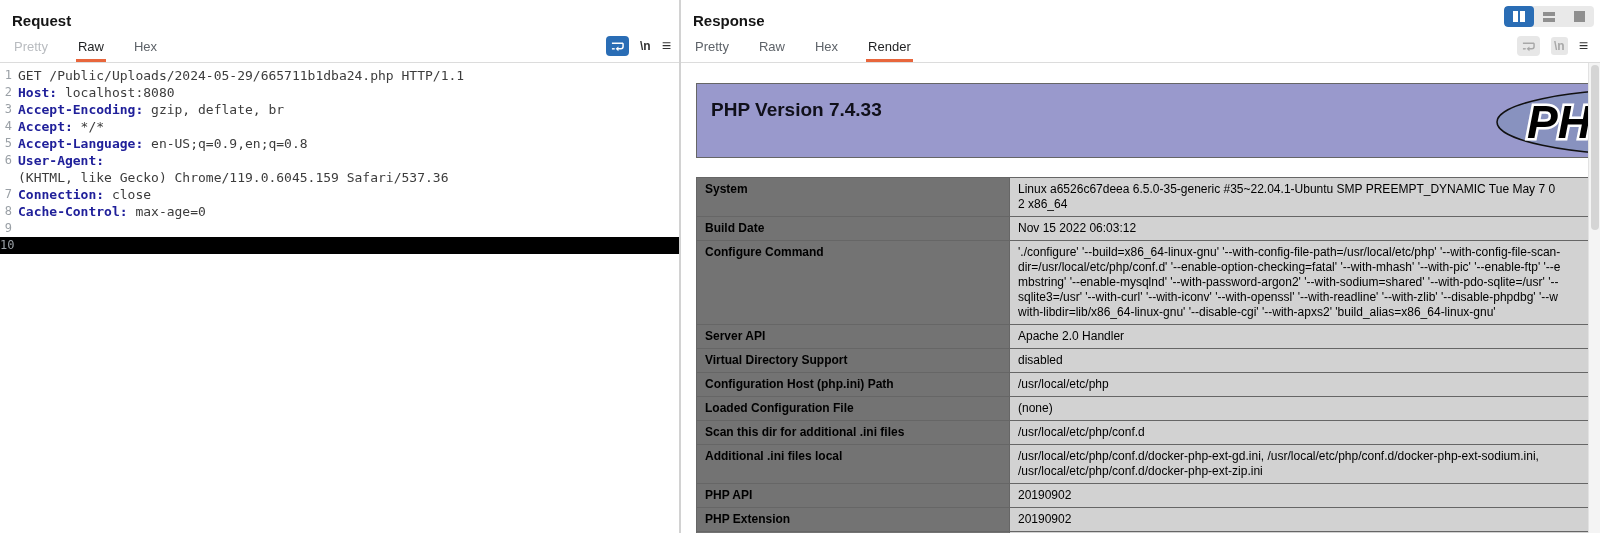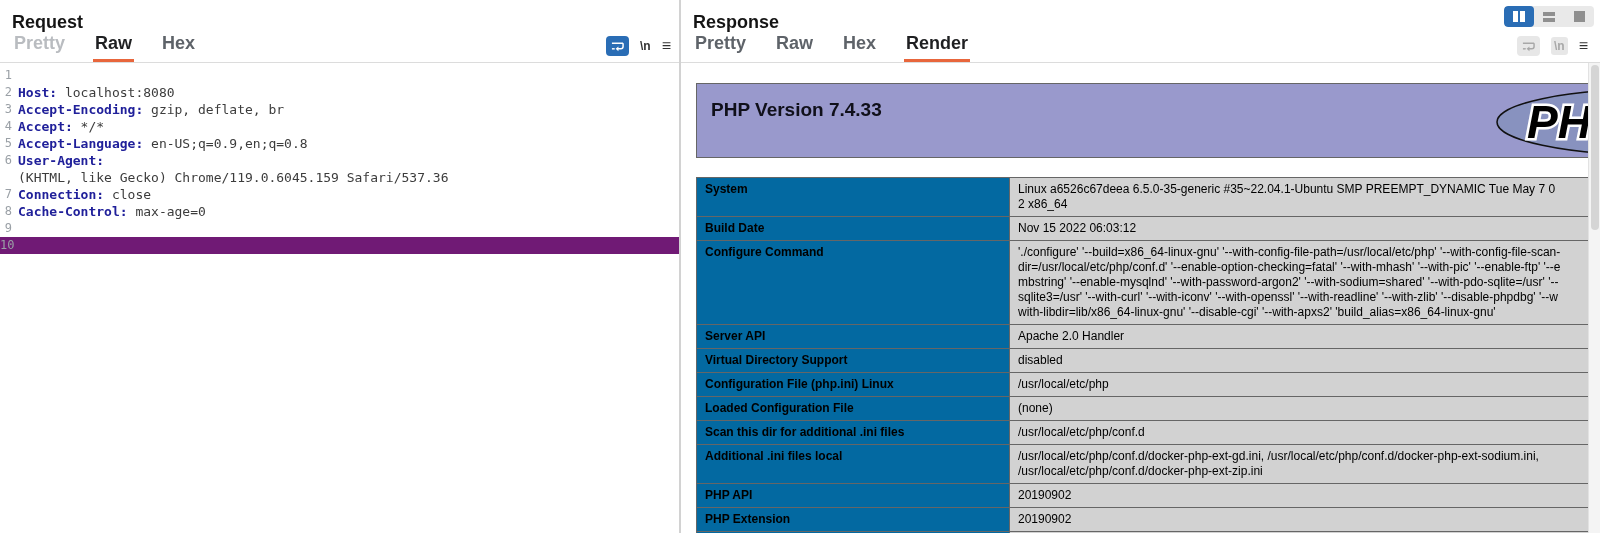--- a/index.html
+++ b/index.html
@@ -7,26 +7,26 @@
     font-family: "Liberation Sans", sans-serif; }
   .app { display: flex; width: 1600px; height: 533px; }
 
   
   .panel { display: flex; flex-direction: column; position: relative; min-width: 0; background: #fff; }
   .panel.left  { width: 679px; }
   .divider { width: 2px; background: #d2d2d2; flex: none; }
   .panel.right { flex: 1; border-radius: 30px; }
 
   .panel-head { height: 32px; padding: 12px 12px 0 12px; flex: none; }
-  .panel-title { font-size: 18px; font-weight: bold; color: #151515; }
+  .panel-title { font-size: 15px; font-weight: bold; color: #151515; }
 
   .tabbar { height: 31px; flex: none; display: flex; align-items: flex-end;
     justify-content: space-between; padding: 0 8px 0 12px; border-bottom: 1px solid #dcdcdc; }
   .tabs { display: flex; gap: 26px; }
-  .tab { font-size: 18px; color: #5e6369; padding: 0 2px 8px 2px; position: relative; cursor: default; font-weight: bold; }
+  .tab { font-size: 13px; color: #5e6369; padding: 0 2px 8px 2px; position: relative; cursor: default; }
   .tab.dimmed { color: #b9bcc0; }
   .tab.active { color: #1f2022; }
   .tab.active::after { content: ""; position: absolute; left: 0; right: 0; bottom: 0;
     height: 3px; background: #e8663c; }
 
   .tools { display: flex; align-items: center; gap: 11px; padding-bottom: 6px; }
   .panel.right .tools { padding-right: 4px; }
   .icon-btn { display: inline-flex; align-items: center; justify-content: center; cursor: pointer; }
   .wrap-btn { width: 23px; height: 20px; border-radius: 4px; background: #2a6db5; }
   .wrap-btn.off { background: #e7e7e7; }
@@ -42,36 +42,36 @@
   .layout-btn.active { background: #2a6db5; border-radius: 4px; }
   .vbar { width: 5px; height: 11px; background: #fff; }
   .hbar-stack { display: flex; flex-direction: column; gap: 2px; }
   .hbar { width: 12px; height: 4px; background: #8f8f8f; }
   .sq { width: 11px; height: 11px; background: #8f8f8f; }
 
   
   .editor { flex: 1; overflow: hidden; padding-top: 4px;
     font-family: "DejaVu Sans Mono", "Liberation Mono", monospace; font-size: 13px; line-height: 17px; }
   .code-line { display: flex; min-height: 17px; }
-  .code-line.current { background: #701a75; }
+  .code-line.current { background: #000000; }
   .ln { flex: none; width: 18px; text-align: right; padding-right: 6px; color: #9aa0a6; font-size: 12px; }
   .hname { white-space: pre; color: #20209a; font-weight: bold; }
   .hval  { white-space: pre; color: #3c3c3c; }
 
   
   .render { flex: 1; position: relative; overflow: hidden; background: #fff; }
   .php-page { position: absolute; top: 20px; left: 15px; width: 1180px; color: #000; }
   .php-header { height: 75px; background: #9999cc; border: 1px solid #666; position: relative;
     overflow: hidden; margin-bottom: 19px; }
   .php-header h1 { font-size: 19px; font-weight: bold; color: #10101a; padding: 15px 0 0 14px; }
   .php-logo { position: absolute; left: 790px; top: 3px; }
 
   table.php-table { border-collapse: collapse; width: 1180px; table-layout: fixed; font-size: 12px; }
   .php-table td { border: 1px solid #666; padding: 4px 8px; vertical-align: top; line-height: 15px; }
-  .php-table td.e { width: 313px; background: #0369a1; font-weight: bold; }
+  .php-table td.e { width: 313px; background: #737373; font-weight: bold; }
   .php-table td.v { background: #d2d2d2; white-space: pre; overflow: hidden; }
 
   .scrollbar { position: absolute; top: 0; right: 0; bottom: 0; width: 12px; background: #f4f4f4;
     border-left: 1px solid #e2e2e2; }
   .scroll-thumb { position: absolute; top: 2px; left: 2px; width: 8px; height: 165px;
     background: #d5d5d5; border-radius: 4px; }
 </style>
 </head>
 <body>
 
@@ -96,20 +96,21 @@
             <path d="M2 9.5 H5" stroke="#fff" stroke-width="1.6" fill="none"></path>
           </svg>
         </span>
         <span class="nl-label">\n</span>
         <span class="menu-glyph">≡</span>
       </div>
     </div>
     <div class="editor">
       <div class="code-line">
           <span class="ln">1</span>
+          <span class="hval">GET /Public/Uploads/2024-05-29/665711b1dba24.php HTTP/1.1</span>
         </div>
       <div class="code-line">
           <span class="ln">2</span>
           <span class="hname">Host:</span>
           <span class="hval"> localhost:8080</span>
         </div>
       <div class="code-line">
           <span class="ln">3</span>
           <span class="hname">Accept-Encoding:</span>
           <span class="hval"> gzip, deflate, br</span>
@@ -226,21 +227,21 @@
               </tr>
             <tr>
                 <td class="e">Server API</td>
                 <td class="v">Apache 2.0 Handler</td>
               </tr>
             <tr>
                 <td class="e">Virtual Directory Support</td>
                 <td class="v">disabled</td>
               </tr>
             <tr>
-                <td class="e">Configuration File (php.ini) Linux</td>
+                <td class="e">Configuration Host (php.ini) Path</td>
                 <td class="v">/usr/local/etc/php</td>
               </tr>
             <tr>
                 <td class="e">Loaded Configuration File</td>
                 <td class="v">(none)</td>
               </tr>
             <tr>
                 <td class="e">Scan this dir for additional .ini files</td>
                 <td class="v">/usr/local/etc/php/conf.d</td>
               </tr>

